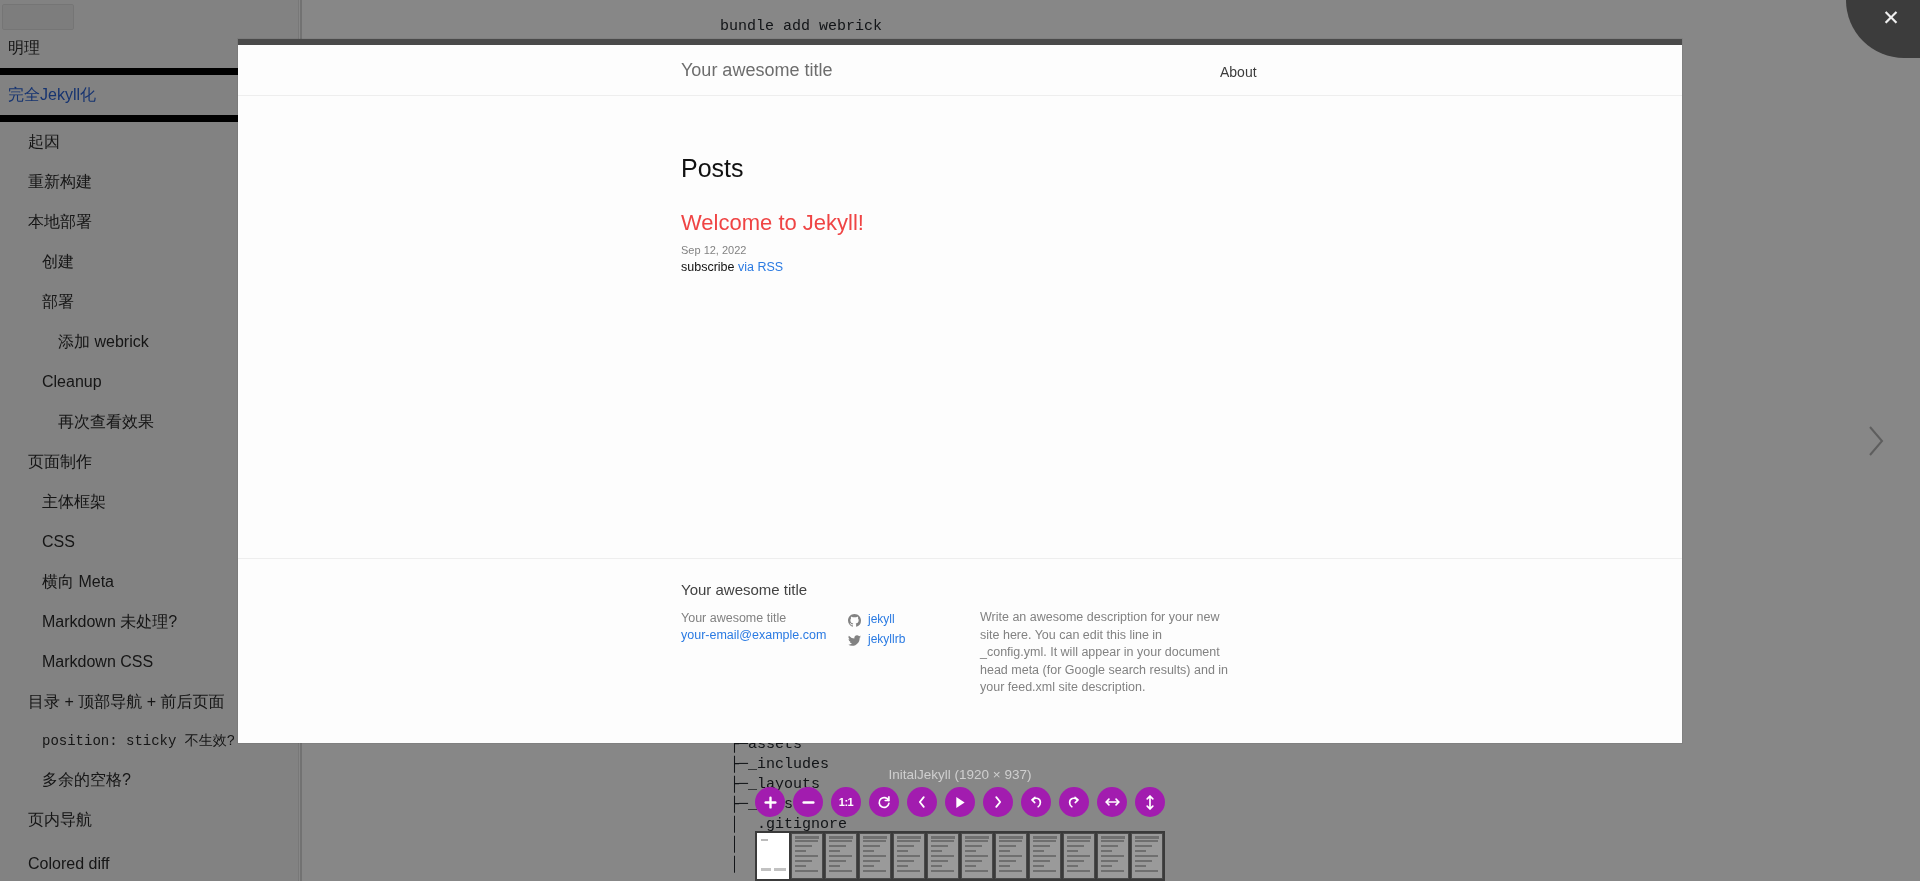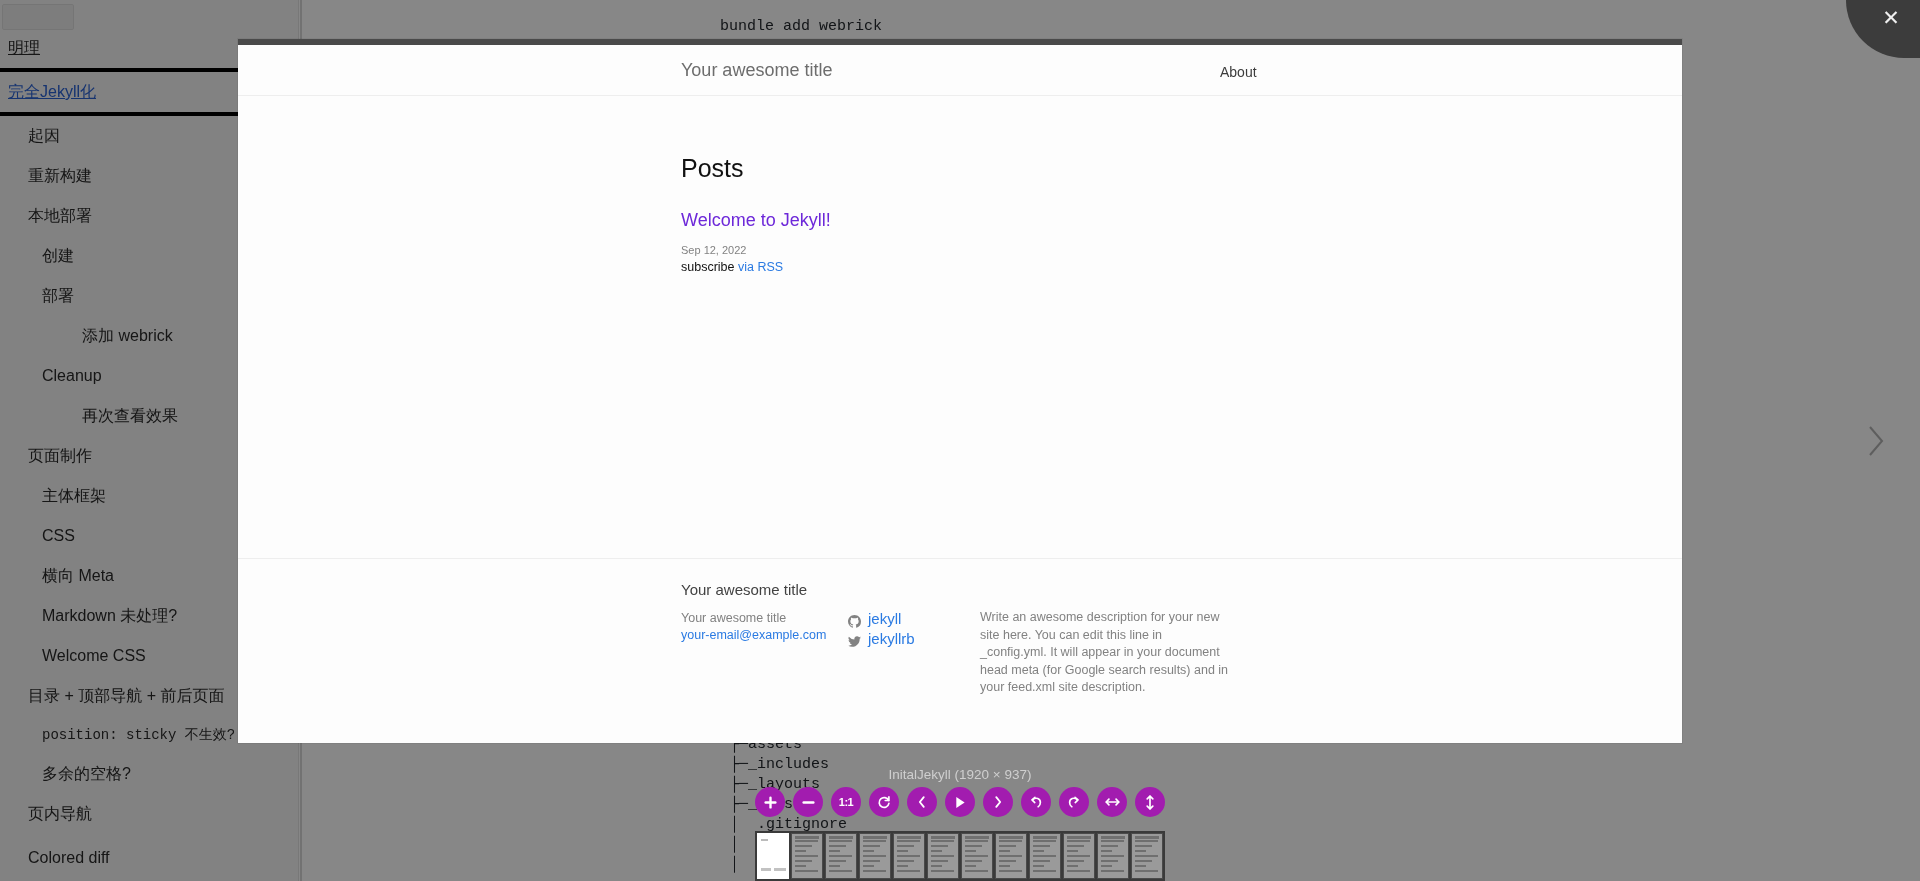--- a/index.html
+++ b/index.html
@@ -25,25 +25,25 @@
     position: absolute; left: 2px; top: 4px; width: 72px; height: 26px;
     background: #ededed; border: 1px solid #dedede; border-radius: 2px;
   }
   .toc-item {
     font-size: 16px; color: #2b2b2b; line-height: 1;
     padding: 12px 0 12px 0;
     white-space: nowrap;
   }
   .toc-item.link { color: #2b62d4; }
   .toc-item.mono { font-family: "Liberation Mono", monospace; font-size: 14px; }
-  .toc-sep { border-bottom: 4px solid #000000; text-decoration: underline; }
+  .toc-sep { border-bottom: 7px solid #000000; }
   .toc-l0 { padding-left: 8px; }
   .toc-l1 { padding-left: 28px; }
   .toc-l2 { padding-left: 42px; }
-  .toc-l3 { padding-left: 58px; margin-left: 24px; }
+  .toc-l3 { padding-left: 58px; }
 
   #bg-main {
     position: absolute; left: 300px; top: 0; right: 0; bottom: 0;
     background: #ffffff;
   }
   #bg-colgutter {
     position: absolute; left: 0px; top: 0; width: 2px; height: 881px;
     background: #d8d8d8;
   }
   .bg-code {
@@ -123,21 +123,21 @@
   .posts-heading {
     position: absolute; left: 443px; top: 58px;
     font-size: 25px; font-weight: 400; color: #111111;
   }
   .post-date {
     position: absolute; left: 443px; top: 100px;
     font-size: 11px; color: #828282; margin-top: 48px;
   }
   .post-link {
     position: absolute; left: 443px; top: 114px;
-    font-size: 18px; color: #6d28d9; font-weight: 400;
+    font-size: 22px; color: #ef4444; font-weight: 400;
     cursor: pointer;
   }
   .subscribe-line {
     position: absolute; left: 443px; top: 164px;
     font-size: 12.5px; color: #111111;
   }
   .subscribe-line a { color: #2a7ae2; text-decoration: none; cursor: pointer; }
 
   .site-footer {
     position: absolute; left: 0; top: 519px; width: 100%; height: 185px;
@@ -148,21 +148,21 @@
     position: absolute; left: 443px; top: 22px;
     font-size: 15px; color: #424242; font-weight: 400;
   }
   .footer-col1 {
     position: absolute; left: 443px; top: 51px;
     font-size: 12.5px; color: #828282; line-height: 17px;
   }
   .footer-col1 .email { color: #2a7ae2; cursor: pointer; }
   .footer-col2 {
     position: absolute; left: 610px; top: 50px;
-    font-size: 15px; line-height: 20px;
+    font-size: 12px; line-height: 20px;
   }
   .footer-social-row { display: flex; align-items: center; gap: 7px; height: 20px; }
   .footer-social-row .glyph { width: 13px; height: 13px; color: #828282; display:inline-block; }
   .footer-social-row .lbl { color: #2a7ae2; cursor: pointer; }
   .footer-col3 {
     position: absolute; left: 742px; top: 50px; width: 250px;
     font-size: 12.5px; color: #828282; line-height: 17.5px;
   }
 
   
@@ -224,21 +224,21 @@
         <div class="toc-item toc-l2">创建</div>
         <div class="toc-item toc-l2">部署</div>
         <div class="toc-item toc-l3">添加 webrick</div>
         <div class="toc-item toc-l2">Cleanup</div>
         <div class="toc-item toc-l3">再次查看效果</div>
         <div class="toc-item toc-l1">页面制作</div>
         <div class="toc-item toc-l2">主体框架</div>
         <div class="toc-item toc-l2">CSS</div>
         <div class="toc-item toc-l2">横向 Meta</div>
         <div class="toc-item toc-l2">Markdown 未处理?</div>
-        <div class="toc-item toc-l2">Welcome CSS</div>
+        <div class="toc-item toc-l2">Markdown CSS</div>
         <div class="toc-item toc-l1">目录 + 顶部导航 + 前后页面</div>
         <div class="toc-item toc-l2 mono">position: sticky 不生效?</div>
         <div class="toc-item toc-l2">多余的空格?</div>
         <div class="toc-item toc-l1">页内导航</div>
         <div class="toc-item toc-l1" style="padding-top: 16px; padding-bottom: 16px;">Colored diff</div>
       </div>
   </div>
 
   <div id="bg-main">
     <div id="bg-colgutter"></div>

